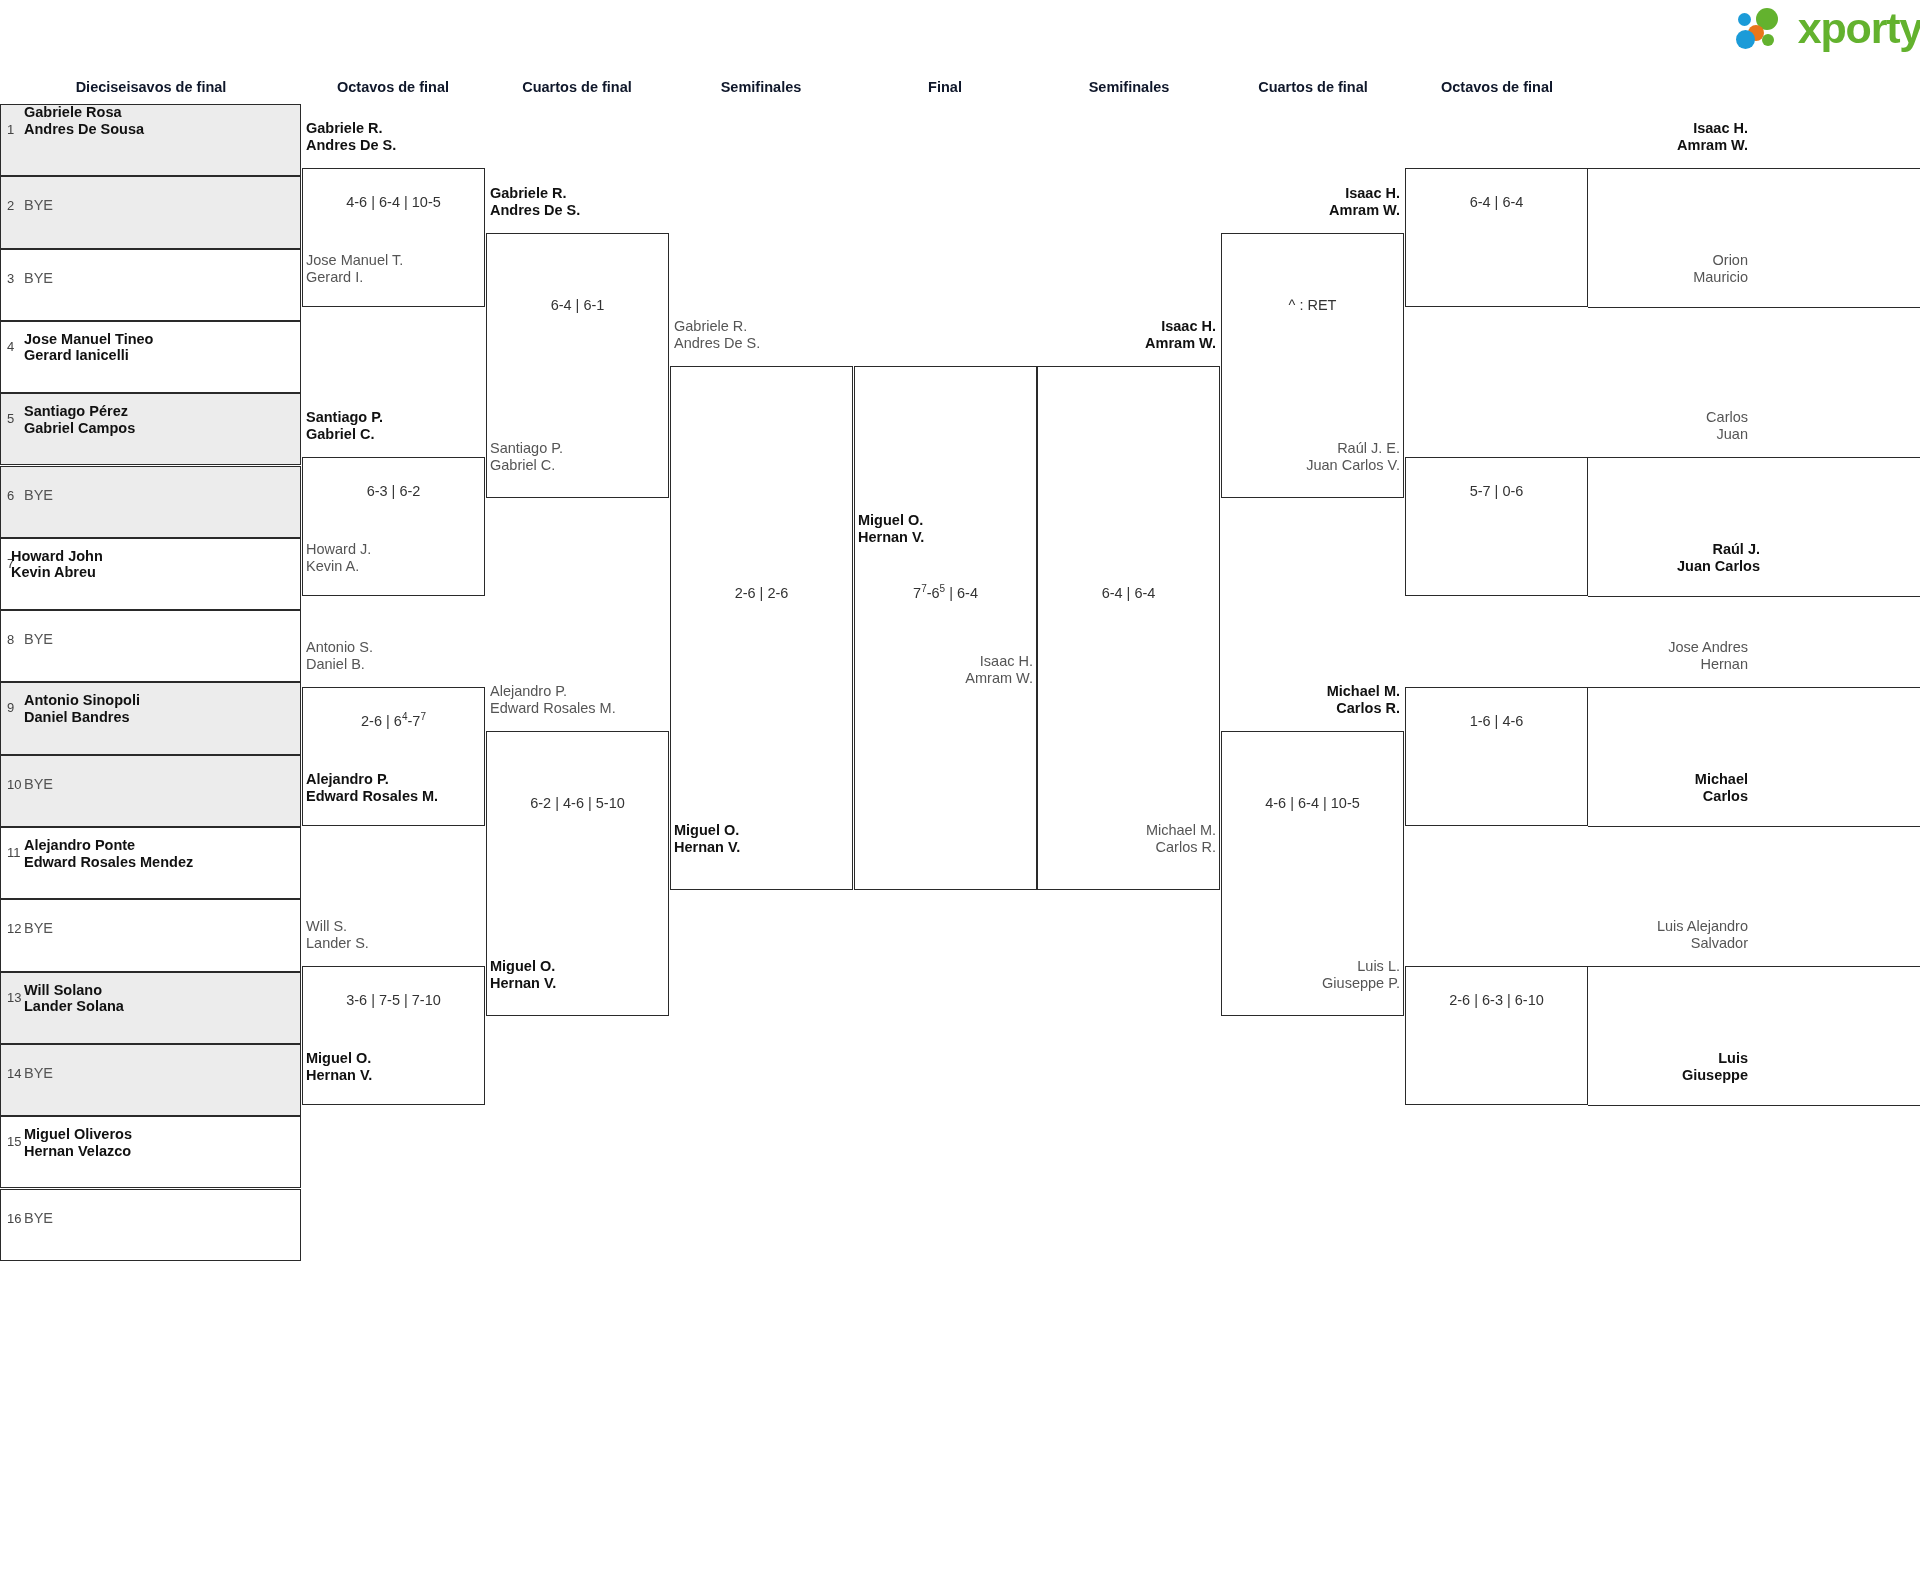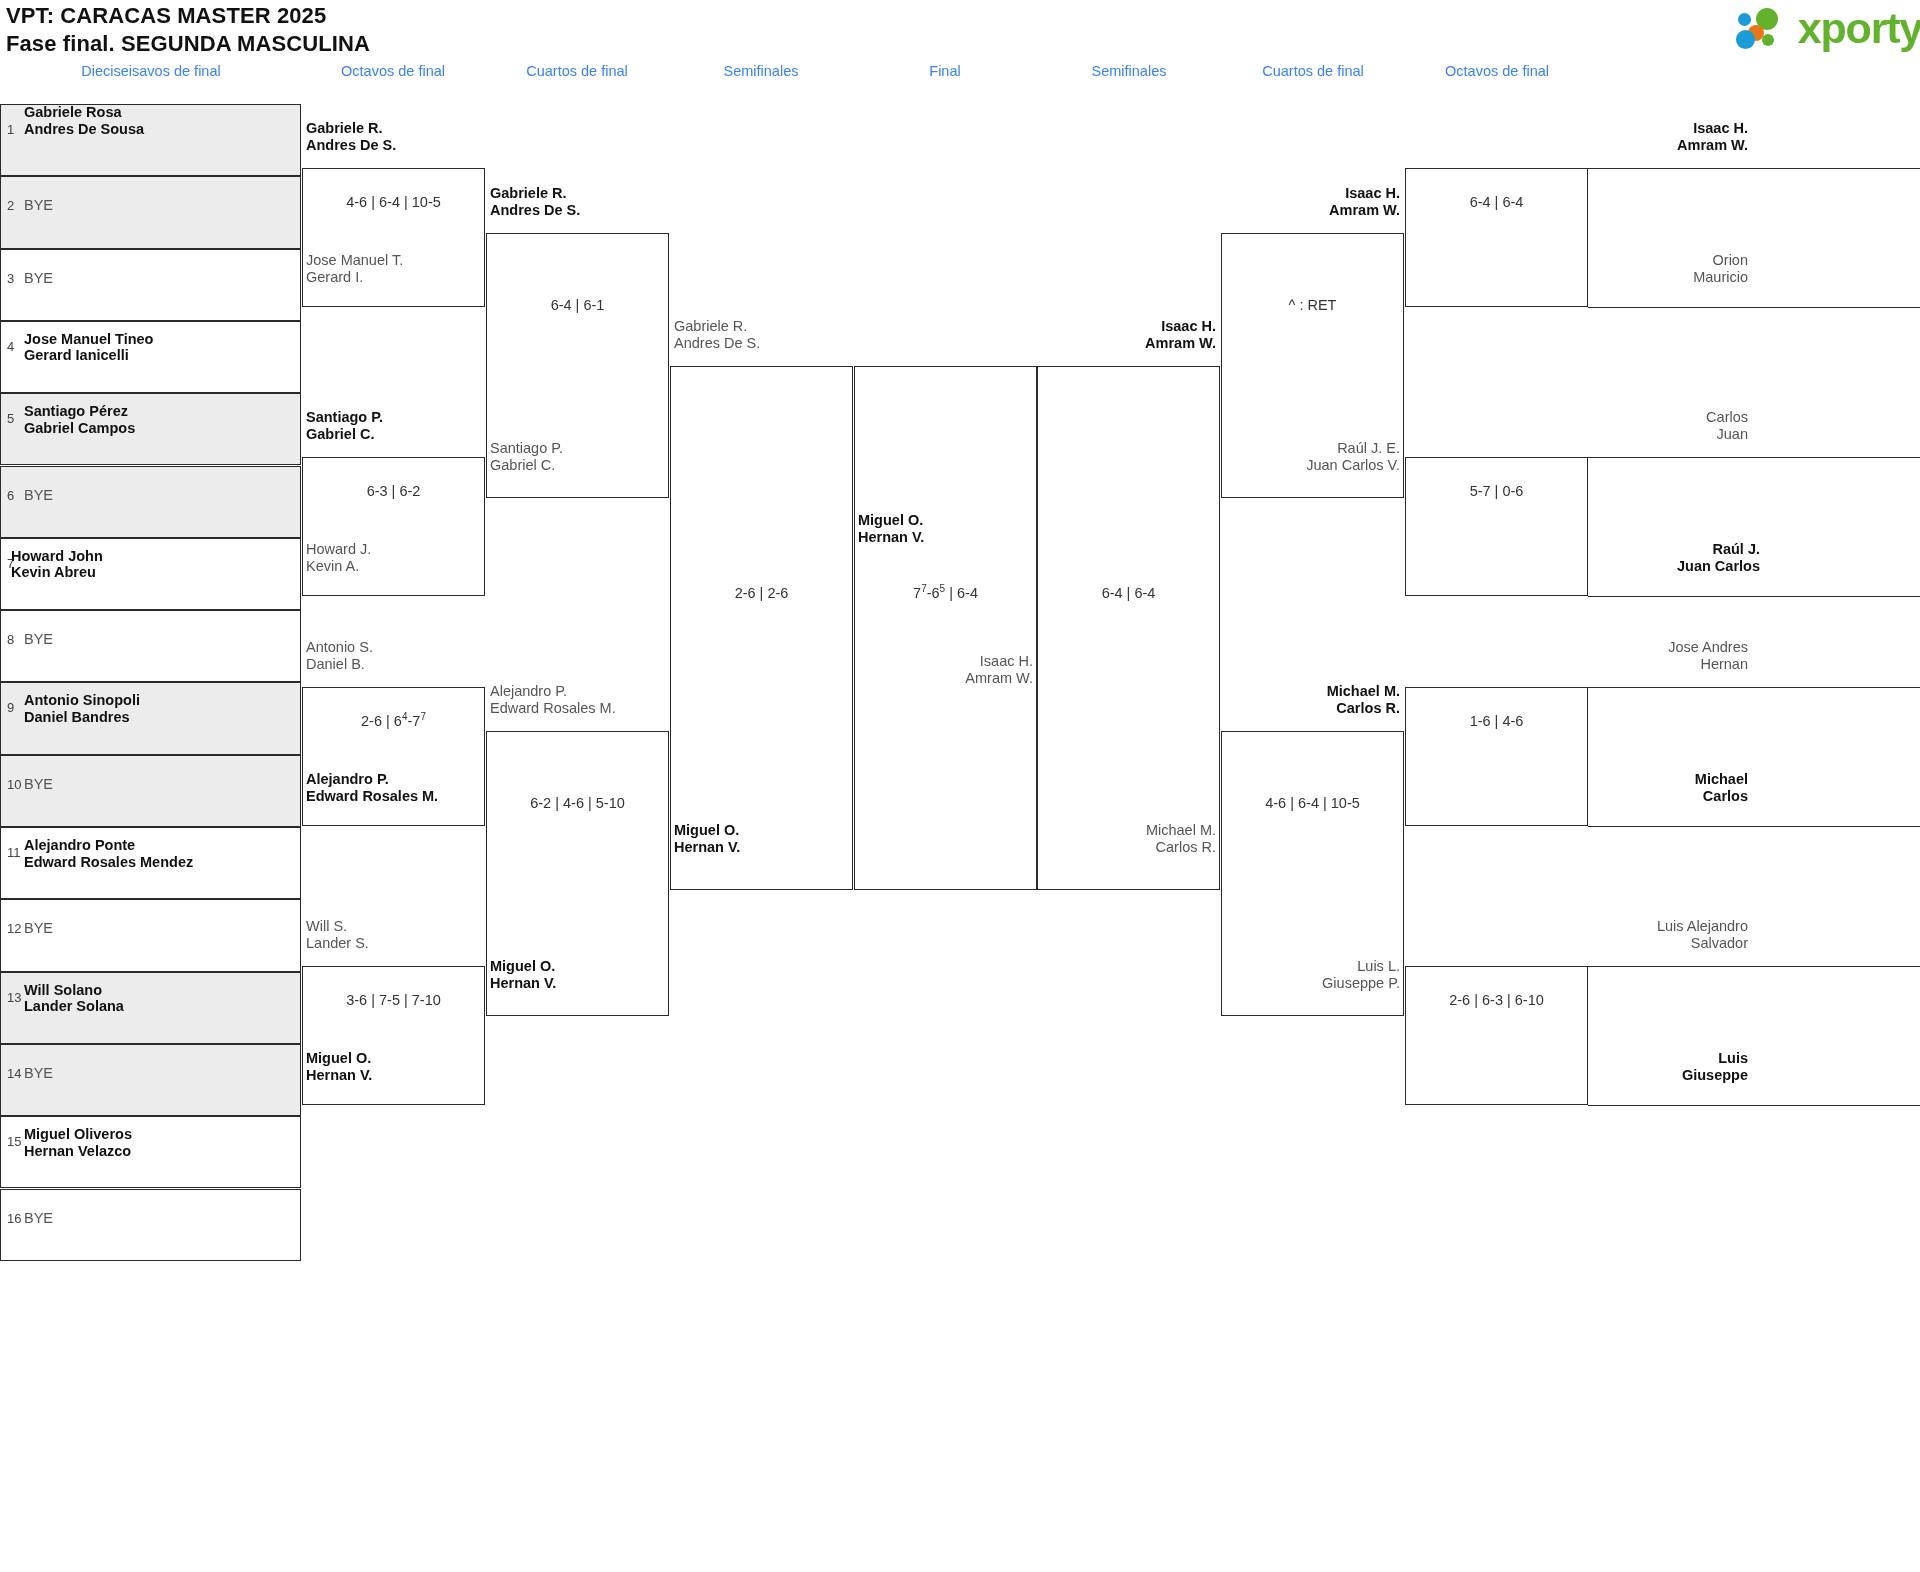--- a/index.html
+++ b/index.html
@@ -43,26 +43,26 @@
   .d-green-sm { width: 12px; height: 12px; background: #63b22e; left: 26px; top: 28px; }
   .logo-word {
     font-size: 43px; font-weight: 700; color: #63b22e;
     letter-spacing: -1.2px; line-height: 44px;
   }
 
   
   .round-head {
     position: absolute;
     font-size: 14.5px;
-    font-weight: 400;
-    color: #3b82f6;
+    font-weight: 700;
+    color: #0f172a;
     text-align: center;
     white-space: nowrap;
     transform: translateX(-50%);
-    top: 63px;
+    top: 79px;
   }
 
   
   .cell {
     position: absolute;
     border: 1px solid #2a2a2a;
   }
   .cell.shade { background: #ececec; }
   .cell.plain { background: transparent; }
 
@@ -99,24 +99,20 @@
     transform: translateX(-50%);
   }
   .score sup { font-size: 10px; vertical-align: super; line-height: 0; }
   .hline { position: absolute; height: 1px; background: #2a2a2a; }
 </style>
 </head>
 <body>
 
 <div id="page">
 
-  <div class="title-block">
-    <div class="title-line">VPT: CARACAS MASTER 2025</div>
-    <div class="title-line">Fase final. SEGUNDA MASCULINA</div>
-  </div>
 
   <div class="logo-block">
     <span class="logo-dots">
       <i class="d-blue-sm"></i>
         <i class="d-green-lg"></i>
         <i class="d-orange"></i>
       <i class="d-blue-lg"></i>
         <i class="d-green-sm"></i>
     </span>
     <span class="logo-word">xporty</span>

